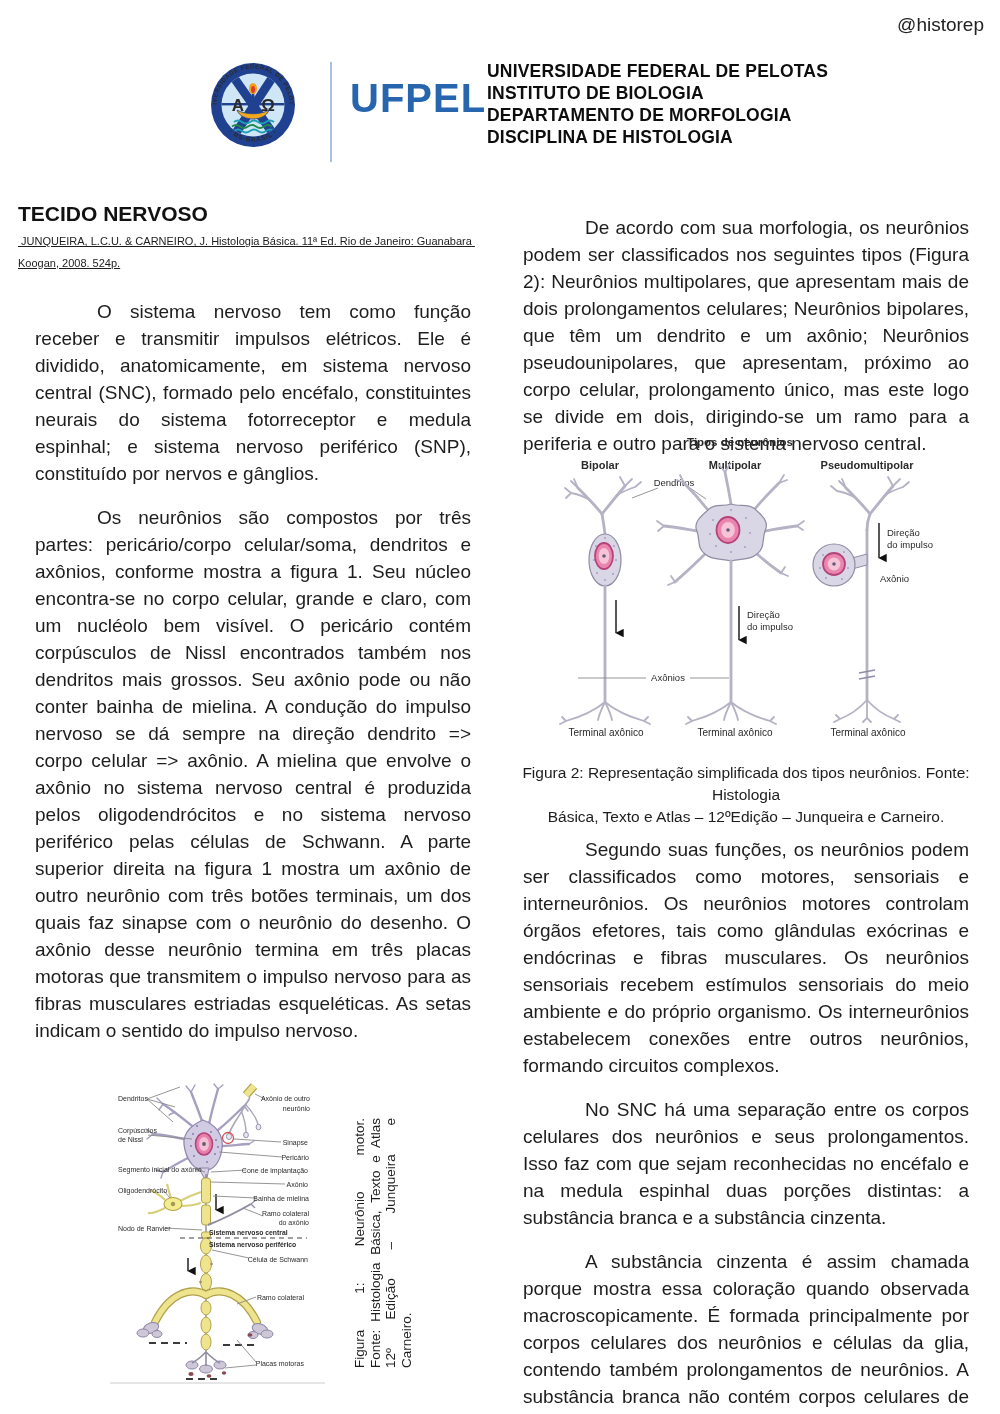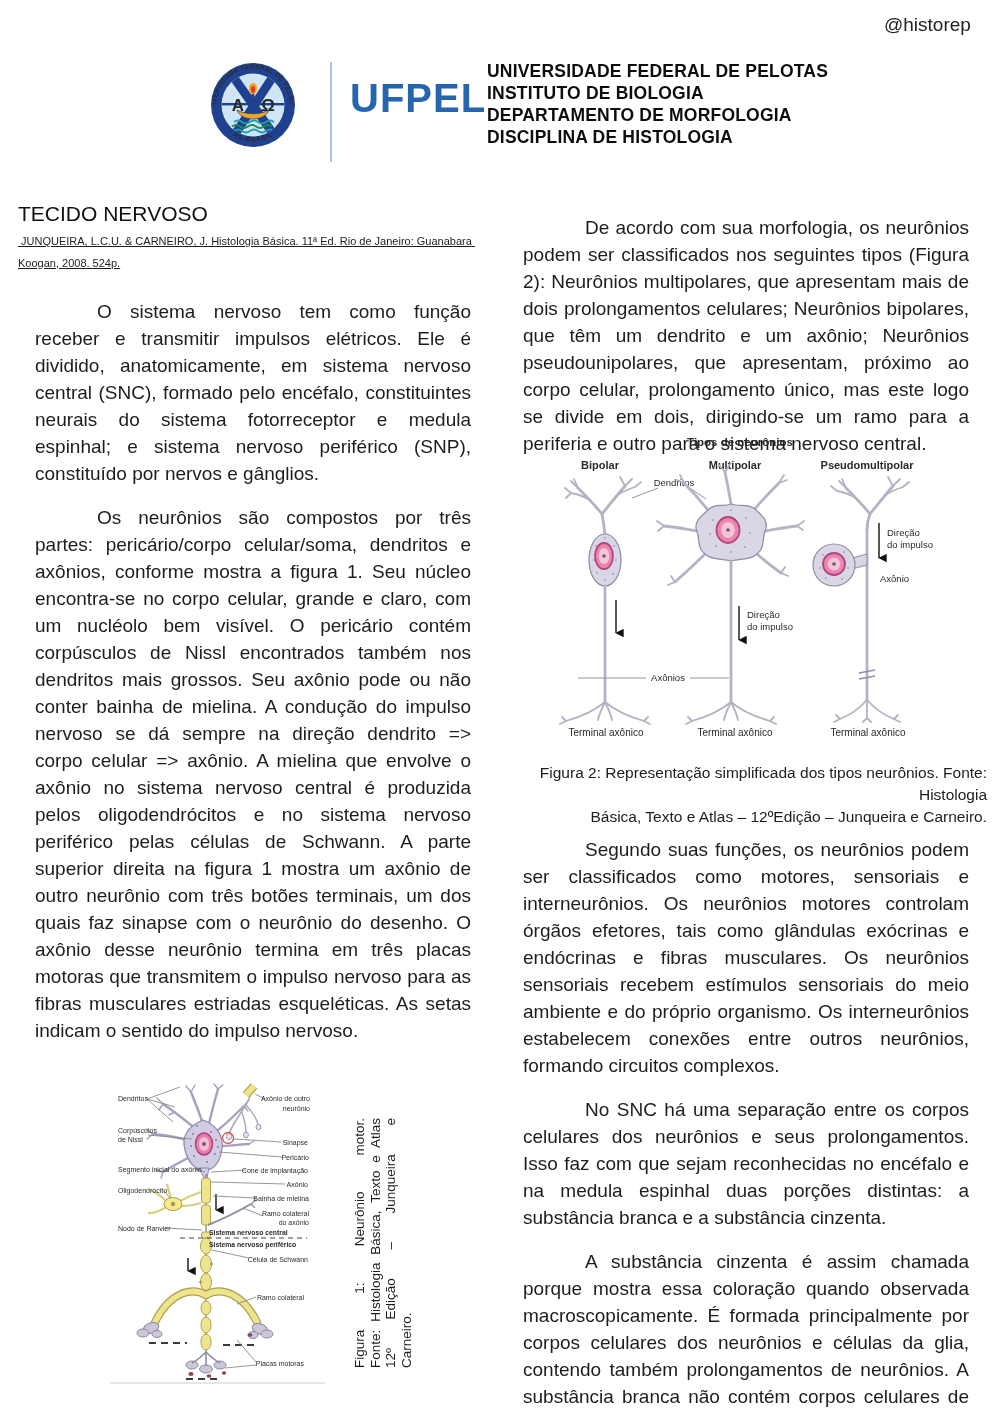--- a/index.html
+++ b/index.html
@@ -1,37 +1,37 @@
 <!DOCTYPE html>
 <html><head>
 <meta charset="utf-8">
 <style>
   html,body { margin:0; padding:0; background:#ffffff; }
   .page { position:relative; width:1000px; height:1414px; background:#ffffff;
           font-family:"Liberation Sans", sans-serif; color:#1d1d1d; overflow:hidden; }
   .abs { position:absolute; }
 
-  .handle { left:884px; top:14px; width:100px; font-size:19px; color:#222; text-align:left; }
+  .handle { left:884px; top:14px; width:100px; font-size:19px; color:#222; text-align:right; }
 
   .inst-lines { left:487px; top:60px; width:420px; font-weight:bold; font-size:17.5px;
                 line-height:22px; color:#0d0d0d; letter-spacing:0.2px; }
   .wordmark { left:350px; top:76px; font-size:40px; font-weight:bold; color:#2766ae; letter-spacing:1px; }
   .divider { left:330px; top:62px; width:2px; height:100px; background:#a6c3e2; }
 
-  .doc-title { left:18px; top:202px; font-size:21px; font-weight:normal; color:#111;text-align:center; }
+  .doc-title { left:18px; top:202px; font-size:21px; font-weight:bold; color:#111;text-align:center; }
   .citation  { left:18px; top:231px; width:476px; font-size:11px; line-height:21.5px;
                white-space:pre-wrap; color:#1d1d1d;text-decoration:underline; }
   .col-left  { left:18px; top:281px; width:470px; }
   .col-right-1 { left:506px; top:197px; width:480px; }
   .col-right-2 { left:506px; top:819px; width:480px; }
   .bodytext p { margin:17px; font-size:19px; line-height:27px; text-align:justify; text-indent:62px; }
 
   .fig2-wrap { left:528px; top:430px; width:460px; height:325px; }
   .fig2-cap  { left:505px; top:762px; width:482px; font-size:15.5px; line-height:22px;
-               text-align:right; color:#1d1d1d; }
+               text-align:center; color:#1d1d1d; }
 
   .fig1-wrap { left:85px; top:1082px; width:262px; height:304px; }
   .fig1-cap  { left:352px; top:1118px; width:250px; height:64px;
                transform:rotate(-90deg) translateX(-250px); transform-origin:0 0;
                font-size:13.5px; line-height:15.5px; color:#1d1d1d; }
   .fig1-cap .jl { text-align:justify; text-align-last:justify; }
   .fig1-cap .ll { text-align:left; }
 
   
   text { font-family:"Liberation Sans", sans-serif; fill:#2a2a2a; }

